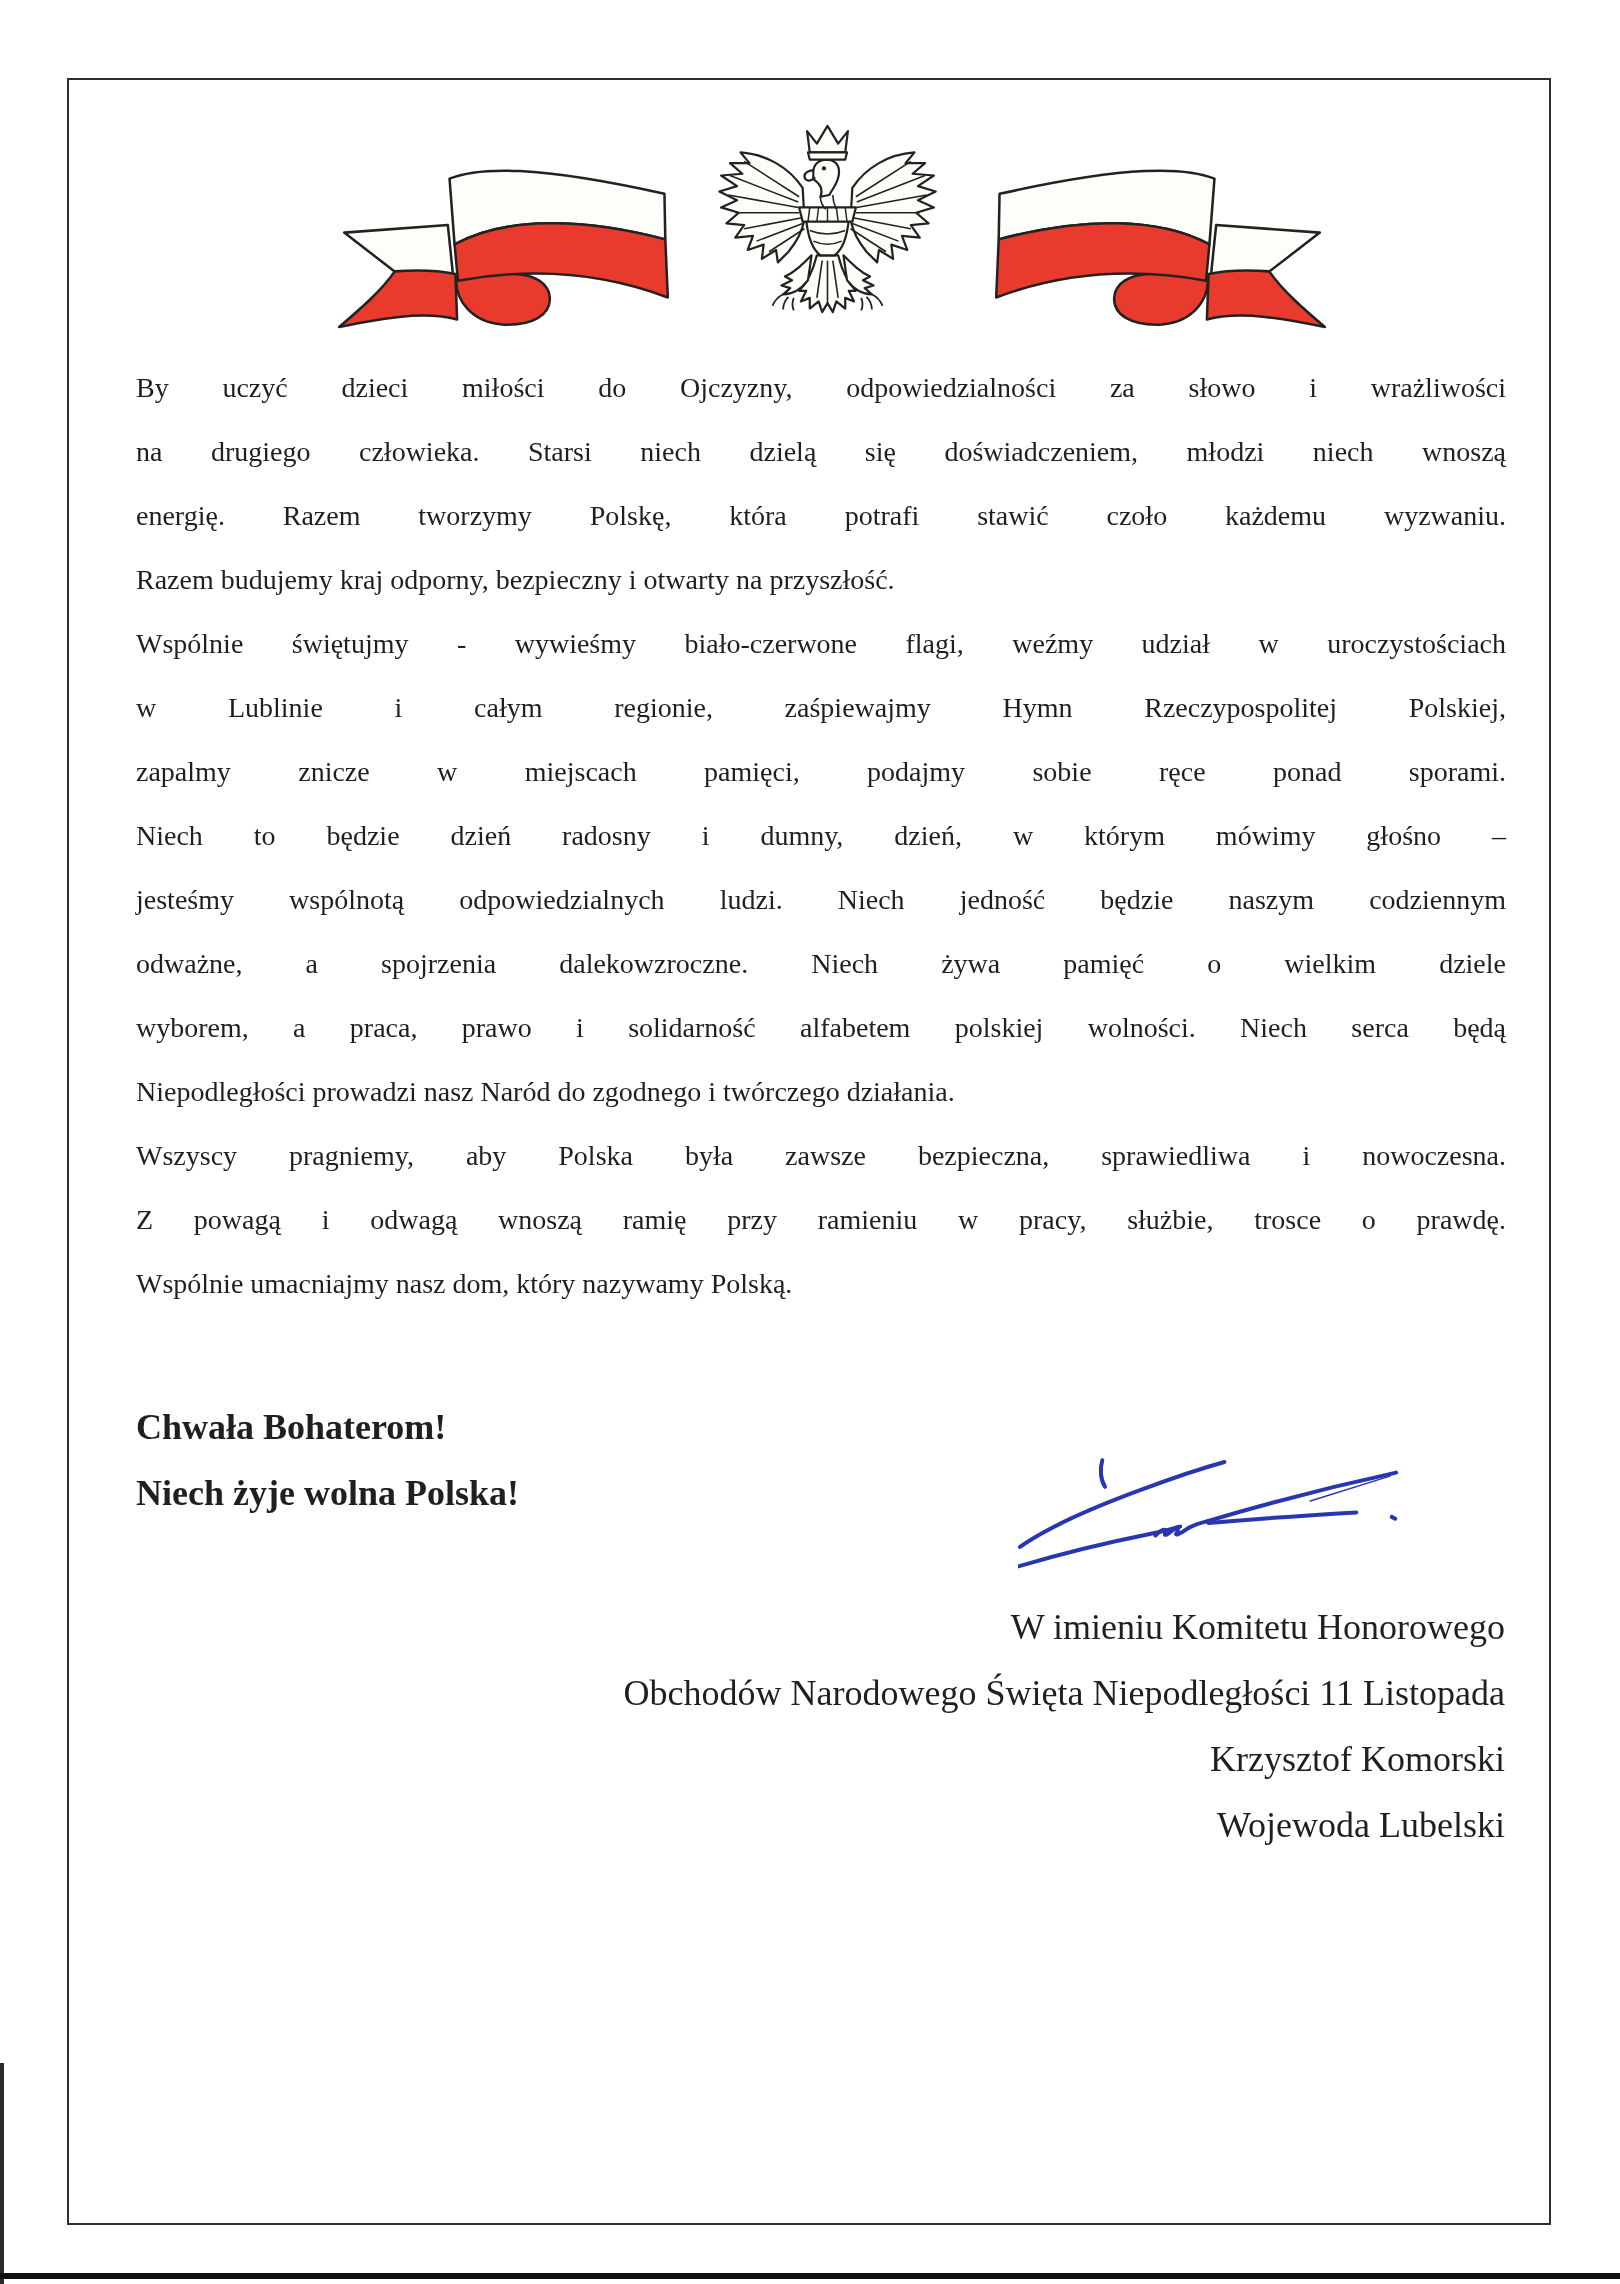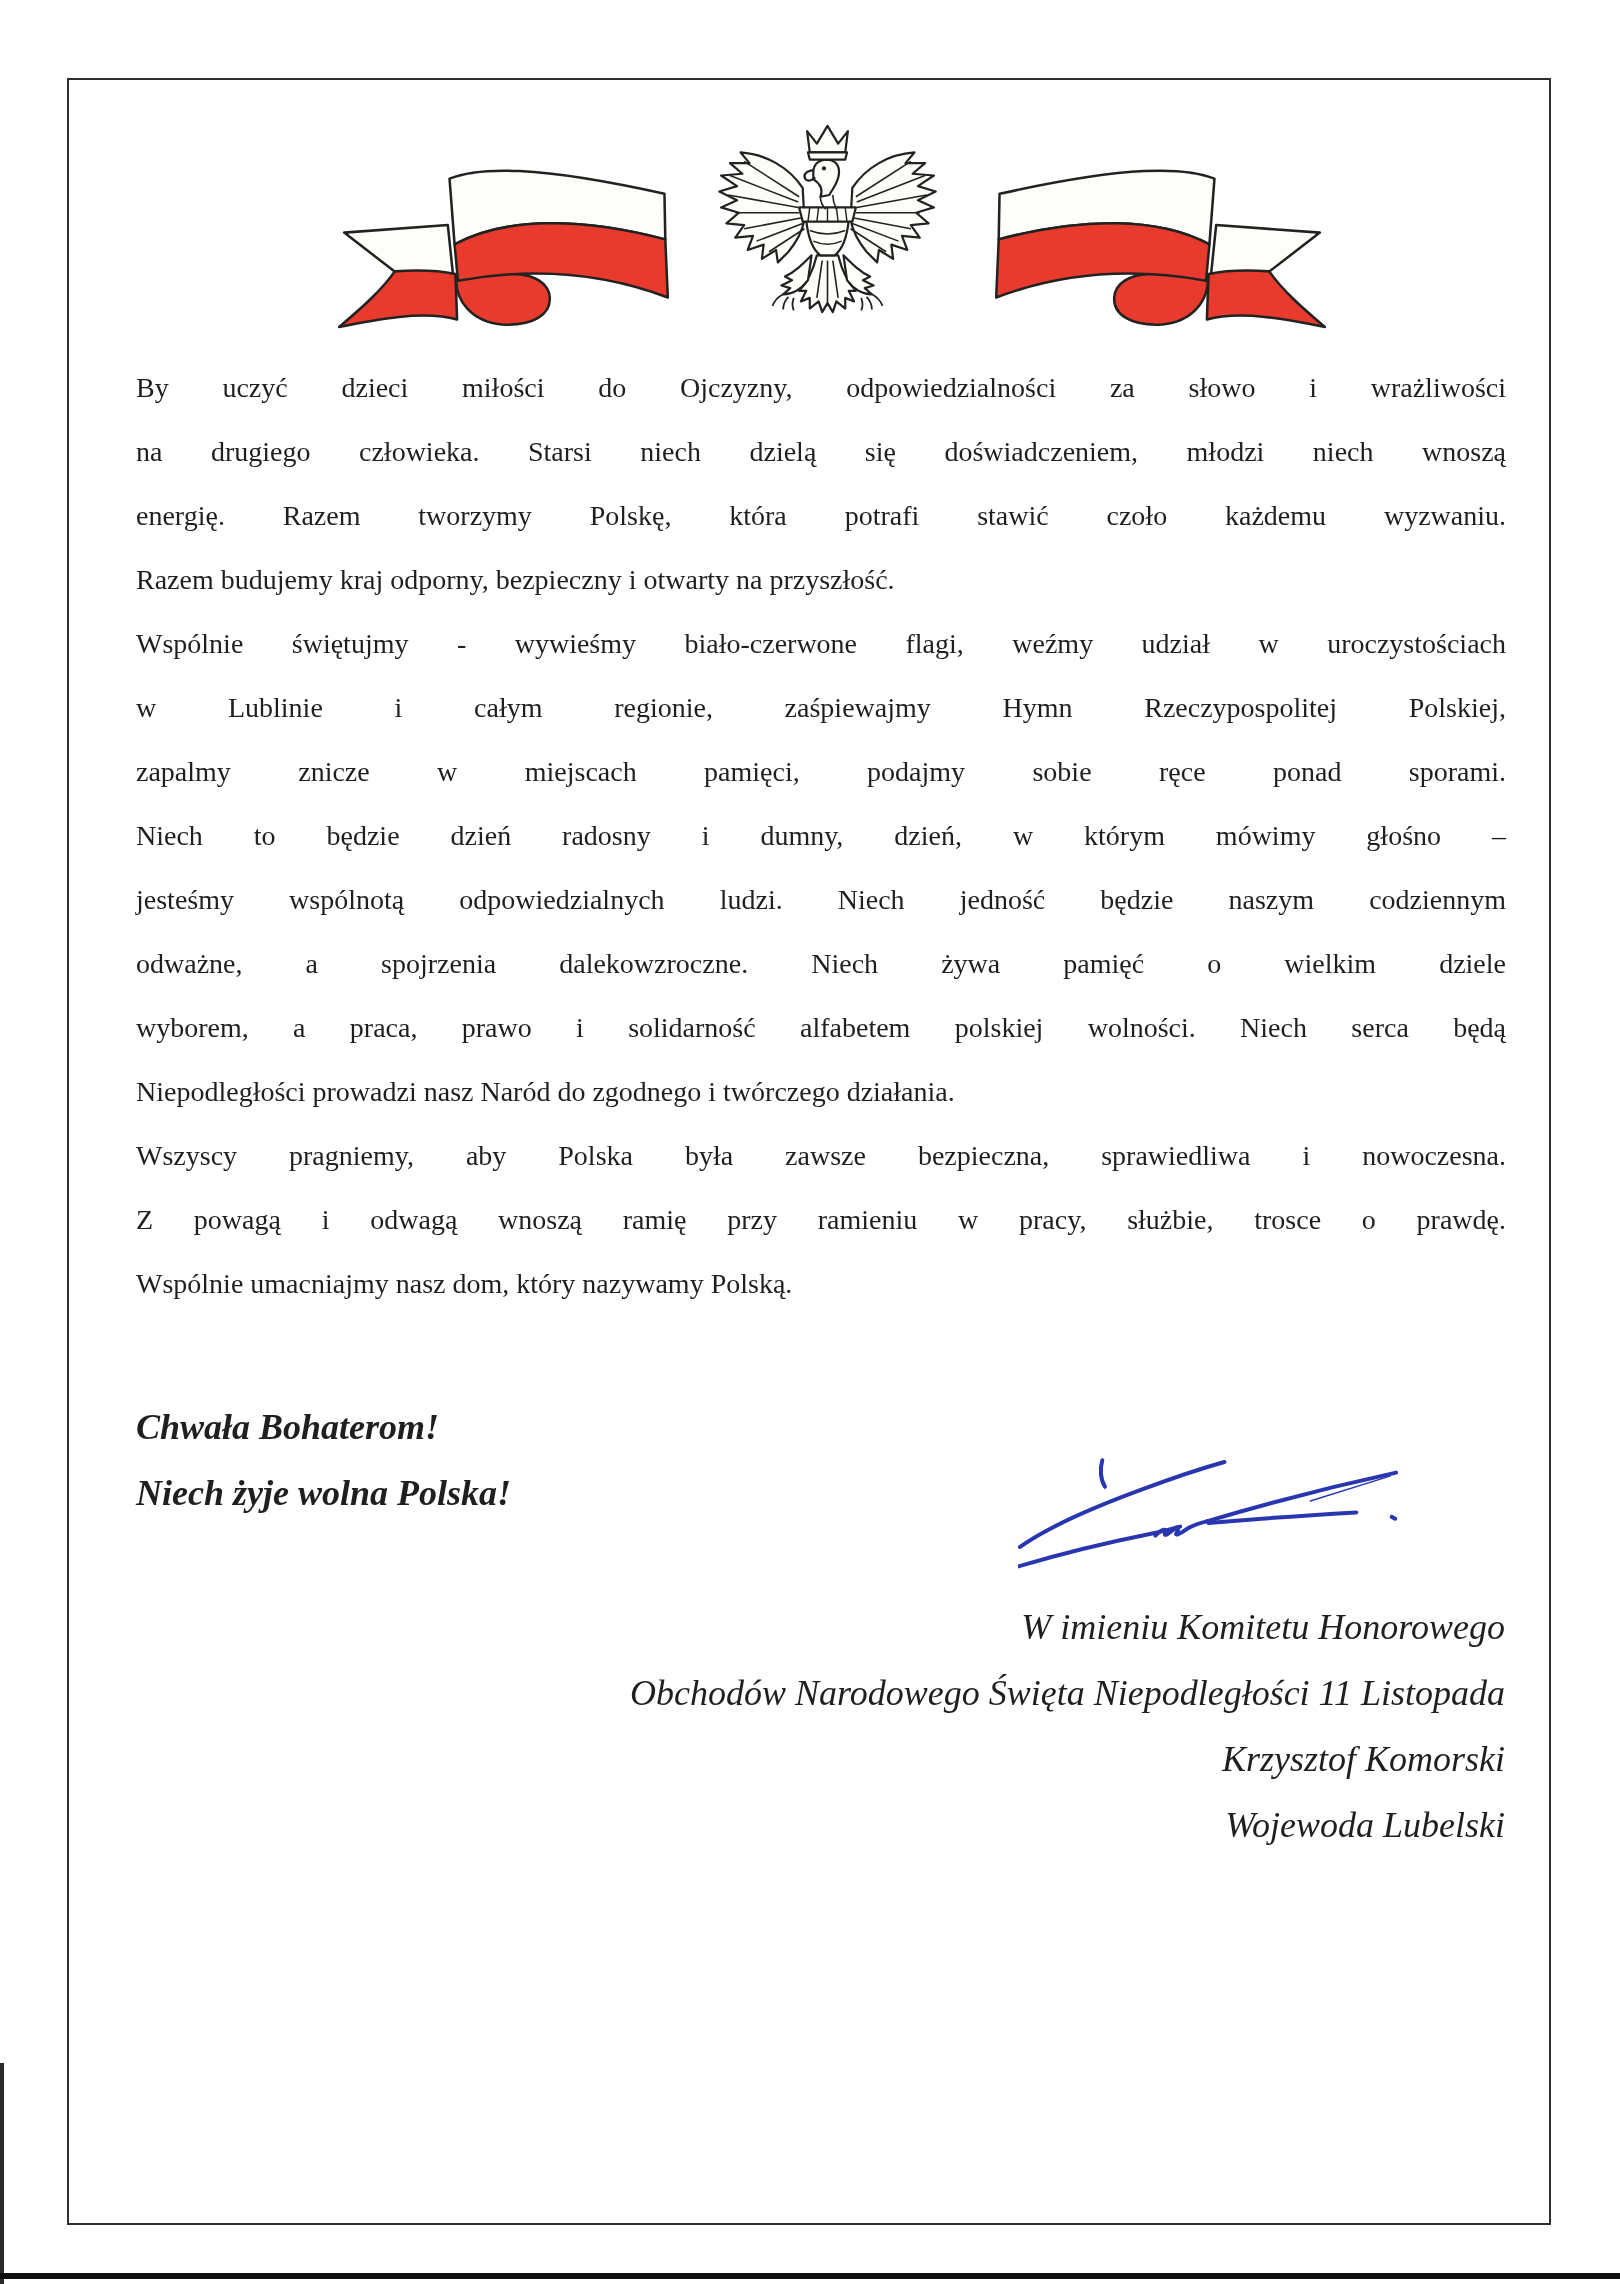--- a/index.html
+++ b/index.html
@@ -54,34 +54,34 @@
   }
   .line.just { text-align-last: justify; }
   .slogans {
     position: absolute;
     left: 136px; top: 1394px;
     width: 797px;
     font-size: 36px;
     line-height: 66px;
     font-weight: bold;
   }
-  .slogans .line { text-align: center; text-align-last: left; font-style: italic; }
+  .slogans .line { text-align: center; text-align-last: left; }
   .signature-svg {
     position: absolute;
     left: 1018px; top: 1416px;
     width: 443px; height: 177px;
   }
   .closing {
     position: absolute;
     right: 115px; top: 1594px;
     width: 1062px;
     font-size: 36px;
     line-height: 66px;
   }
-  .closing .line { text-align: right; text-align-last: right; font-style: italic; }
+  .closing .line { text-align: right; text-align-last: right; }
   .dateline {
     position: absolute;
     left: 136px; top: 2133px;
     font-size: 36px;
     line-height: 64px;
   }
   .scan-edge-bottom {
     position: absolute;
     left: 0; top: 2273px;
     width: 1620px; height: 6.2px;

